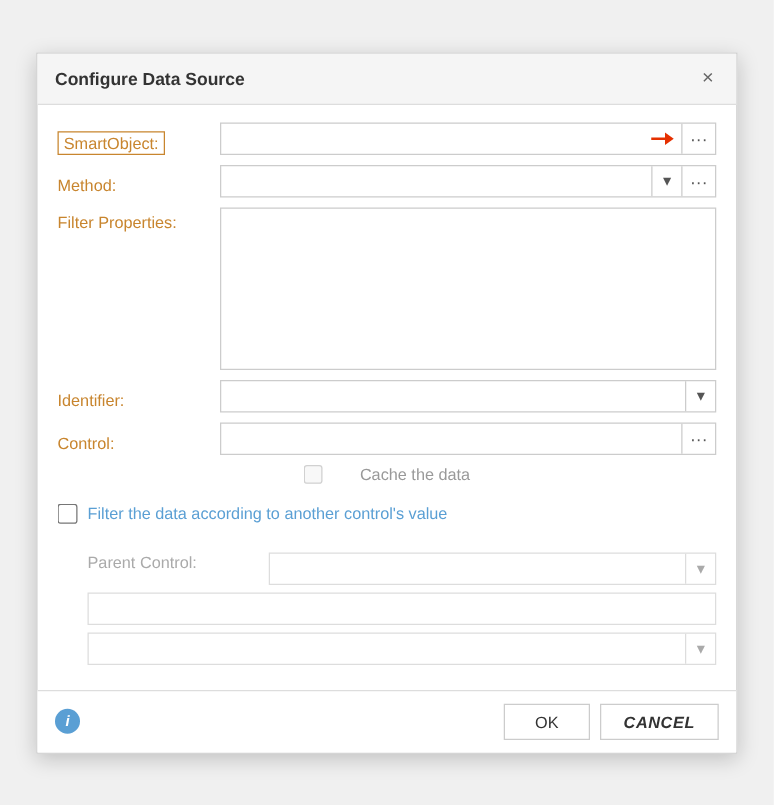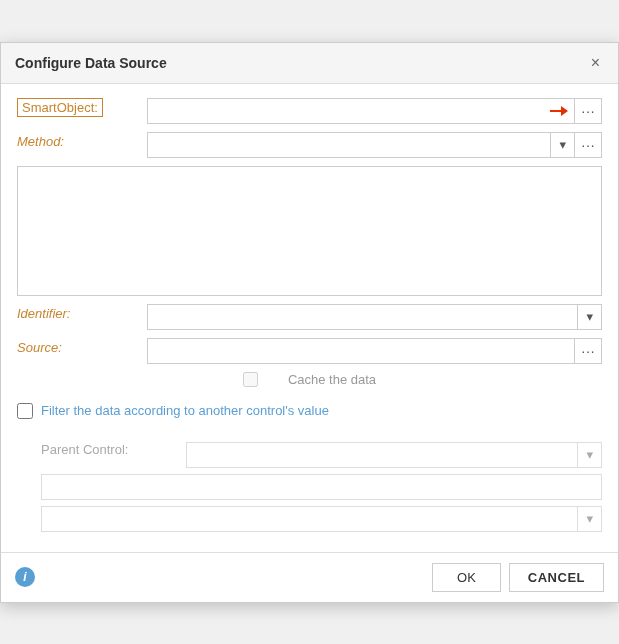--- a/index.html
+++ b/index.html
@@ -6,21 +6,21 @@
     body {
       font-family: Arial, sans-serif;
       font-size: 13px;
       background: #f0f0f0;
       display: flex;
       align-items: center;
       justify-content: center;
       min-height: 100vh;
     }
     .dialog {
-      width: 619px;
+      width: 561px;
       background: #ffffff;
       border: 1px solid #ccc;
       box-shadow: 0 4px 16px rgba(0,0,0,0.2);
     }
     .dialog-header {
       background: #f5f5f5;
       border-bottom: 1px solid #ddd;
       padding: 10px 14px;
       display: flex;
       align-items: center;
@@ -38,34 +38,33 @@
       font-size: 16px;
       color: #666;
       line-height: 1;
       padding: 2px 4px;
     }
     .dialog-body {
       padding: 14px 16px;
     }
     .form-row {
       display: flex;
-      align-items: flex-start;
+      align-items: flex-end;
       margin-bottom: 8px;
     }
     .form-label {
       width: 130px;
       min-width: 130px;
       color: #c8852e;
       font-size: 13px;
       text-align: left;
     }
     .form-label.normal {
       color: #c8852e;
       padding: 2px 0;
-      font-style: italic;
     }
     .form-control-wrapper {
       flex: 1;
       display: flex;
       align-items: center;
       border: 1px solid #ccc;
       background: #fff;
       min-height: 26px;
       position: relative;
     }
@@ -273,20 +272,21 @@
     }
     .btn-cancel {
       background: #fff;
       border: 1px solid #ccc;
       padding: 6px 18px;
       font-size: 13px;
       cursor: pointer;
       color: #333;
       font-weight: bold;
       letter-spacing: 0.5px;
+      font-style: italic;
     }
     .smartobject-label-wrapper {
       display: flex;
       align-items: center;
       width: 130px;
       min-width: 130px;
     }
     .smartobject-label-box {
       border: 1px solid #c8852e;
       color: #c8852e;
@@ -323,33 +323,34 @@
     <div class="form-row">
       <span class="form-label normal">Method:</span>
       <div class="form-control-wrapper">
         <input type="text" class="form-input" style="">
         <button class="btn-chevron">▾</button>
         <button class="btn-dots">···</button>
       </div>
     </div>
 
     <div class="filter-row">
+      <span class="filter-label">Filter Properties:</span>
       <textarea class="filter-textarea" style=""></textarea>
     </div>
 
     <div class="form-row">
       <span class="form-label normal">Identifier:</span>
       <div class="form-control-wrapper">
         <input type="text" class="form-input" style="">
         <button class="btn-chevron">▾</button>
       </div>
     </div>
 
     <div class="form-row">
-      <span class="form-label normal">Source:</span>
+      <span class="form-label normal">Control:</span>
       <div class="form-control-wrapper">
         <input type="text" class="form-input" style="">
         <button class="btn-dots">···</button>
       </div>
     </div>
 
     <div class="cache-row">
       <input type="checkbox" class="cache-checkbox" disabled="" style="">
       <span class="cache-label">Cache the data</span>
     </div>

